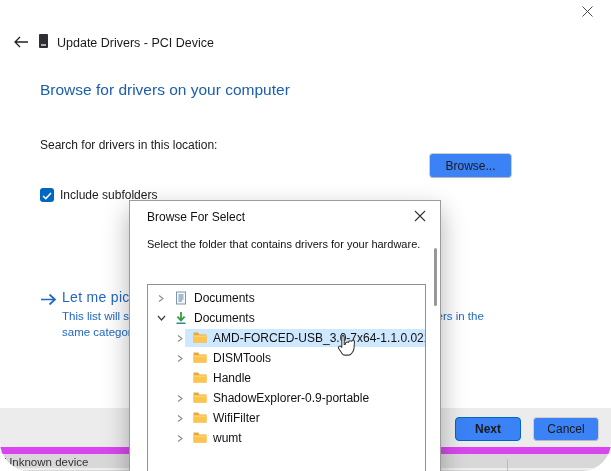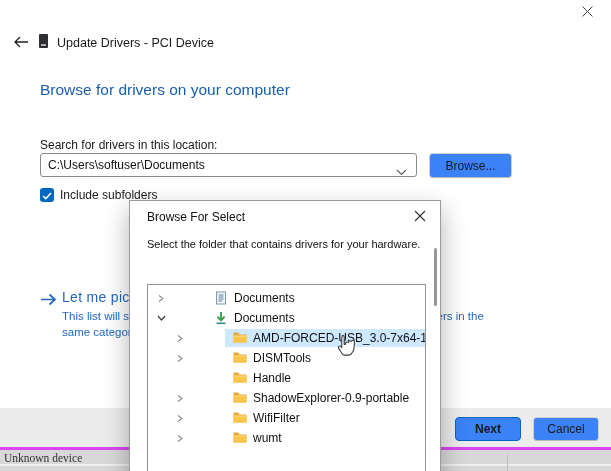--- a/index.html
+++ b/index.html
@@ -1,17 +1,17 @@
 <!DOCTYPE html>
 <html><head>
 <meta charset="utf-8">
 <style>
   html,body{margin:0;padding:0;background:#fff;}
   #screen{position:relative;width:611px;height:471px;overflow:hidden;
-          font-family:"Liberation Sans",sans-serif;color:#1a1a1a;background:#fff;}
+          font-family:"Liberation Sans",sans-serif;color:#1a1a1a;background:#fff;border-radius:29px;}
   
   .win-close{position:absolute;top:4px;right:14px;width:20px;height:18px;display:flex;
              align-items:center;justify-content:center;}
   .back-arrow{position:absolute;left:12px;top:33px;width:18px;height:18px;}
   .device-icon{position:absolute;left:39px;top:34px;width:9px;height:14px;background:#2e2e33;
                border-radius:1px;}
   .device-icon:after{content:"";position:absolute;left:2px;bottom:2px;width:5px;height:2px;background:#a9adb3;}
   .wiz-title{position:absolute;left:57px;top:36px;font-size:12.5px;color:#1a1a1a;}
   .wiz-heading{position:absolute;left:40px;top:81px;font-size:15.5px;color:#1b5eac;}
   .search-label{position:absolute;left:40px;top:138px;font-size:12px;}
@@ -29,33 +29,33 @@
   .cb-label{position:absolute;left:60px;top:188px;font-size:12px;}
   .pick-arrow{position:absolute;left:40px;top:292px;}
   .pick-link{position:absolute;left:62px;top:289px;font-size:14px;letter-spacing:.3px;color:#2268c3;white-space:nowrap;}
   .pick-desc1{position:absolute;left:62px;top:310px;font-size:11.5px;color:#2268c3;white-space:nowrap;}
   .pick-desc2{position:absolute;left:62px;top:326px;font-size:11.5px;color:#2268c3;white-space:nowrap;}
   .footer{position:absolute;left:0;top:408px;width:100%;height:39px;background:#ececec;}
   .next-btn{left:455px;top:417px;width:66px;height:24px;border:1.5px solid #0067c0;font-weight:bold;}
   .cancel-btn{left:533px;top:417px;width:66px;height:24px;}
   
   .statusbar{position:absolute;left:0;top:447px;width:100%;height:24px;background:#d8d8d8;
-             border-top:3px solid #d946ef;box-sizing:border-box;font-family:Liberation Serif, serif;}
+             border-top:7px solid #d946ef;box-sizing:border-box;}
   .statusbar .txt{position:absolute;left:4px;top:2px;font-size:11.5px;color:#333;white-space:nowrap;}
   .statusbar .hl{position:absolute;left:0;top:14px;width:100%;height:2px;background:#efefef;}
   .statusbar .vsep{position:absolute;left:507px;top:5px;width:1px;height:19px;background:#bdbdbd;}
   
   .dialog{position:absolute;left:129px;top:200px;width:312px;height:300px;background:#fff;
           border:1px solid #9b9b9b;box-sizing:border-box;box-shadow:0 10px 24px rgba(0,0,0,.30);z-index:10;}
   .dlg-title{position:absolute;left:17px;top:9px;font-size:12px;color:#111;}
   .dlg-close{position:absolute;right:11px;top:7px;width:18px;height:18px;display:flex;align-items:center;justify-content:center;}
   .dlg-instr{position:absolute;left:17px;top:37px;font-size:11px;color:#111;}
   .tree{position:absolute;left:17px;top:83px;width:279px;height:214px;border:1px solid #919191;
         background:#fff;box-sizing:border-box;overflow:hidden;padding-top:3px;}
-  .tree-row{display:flex;align-items:center;height:20px;font-size:12px;white-space:nowrap;gap:40px;}
+  .tree-row{display:flex;align-items:center;height:20px;font-size:12px;white-space:nowrap;}
   .tree-row.lvl1{padding-left:8px;}
   .tree-row.lvl2{padding-left:27px;}
   .twisty{width:10px;display:flex;align-items:center;justify-content:center;flex:none;}
   .twisty svg.down{display:none;}
   .twisty.expanded svg.down{display:block;}
   .row-content{display:flex;align-items:center;flex:1;height:18px;overflow:hidden;}
   .tree-row.selected .row-content{background:#cde8ff;}
   .node-icon{width:14px;height:14px;margin:0 6px 0 8px;flex:none;}
   .tree-label{color:#111;}
   .vscroll{position:absolute;right:3px;top:47px;width:3px;height:58px;background:#989898;border-radius:2px;}
@@ -81,28 +81,20 @@
         </svg>
     </span>
   </div>
   <div class="device-icon"></div>
   <div class="wiz-title">Update Drivers - PCI Device</div>
 
   <div class="wiz-heading">Browse for drivers on your computer</div>
 
   <div class="search-label">Search for drivers in this location:</div>
 
-  <div class="combo">
-    <input readonly="" value="C:\Users\softuser\Documents" style="">
-    <span class="chev">
-      <svg width="11" height="7" viewBox="0 0 11 7">
-          <path d="M1 1 L5.5 5.5 L10 1" stroke="#5f5f5f" stroke-width="1.2" fill="none"></path>
-        </svg>
-    </span>
-  </div>
 
   <div class="btn browse-btn">Browse...</div>
 
   <div class="cb">
     <span>
       <svg width="10" height="8" viewBox="0 0 10 8">
           <path d="M1 4 L3.8 6.6 L9 1" stroke="#fff" stroke-width="1.5" fill="none"></path>
         </svg>
     </span>
   </div>

